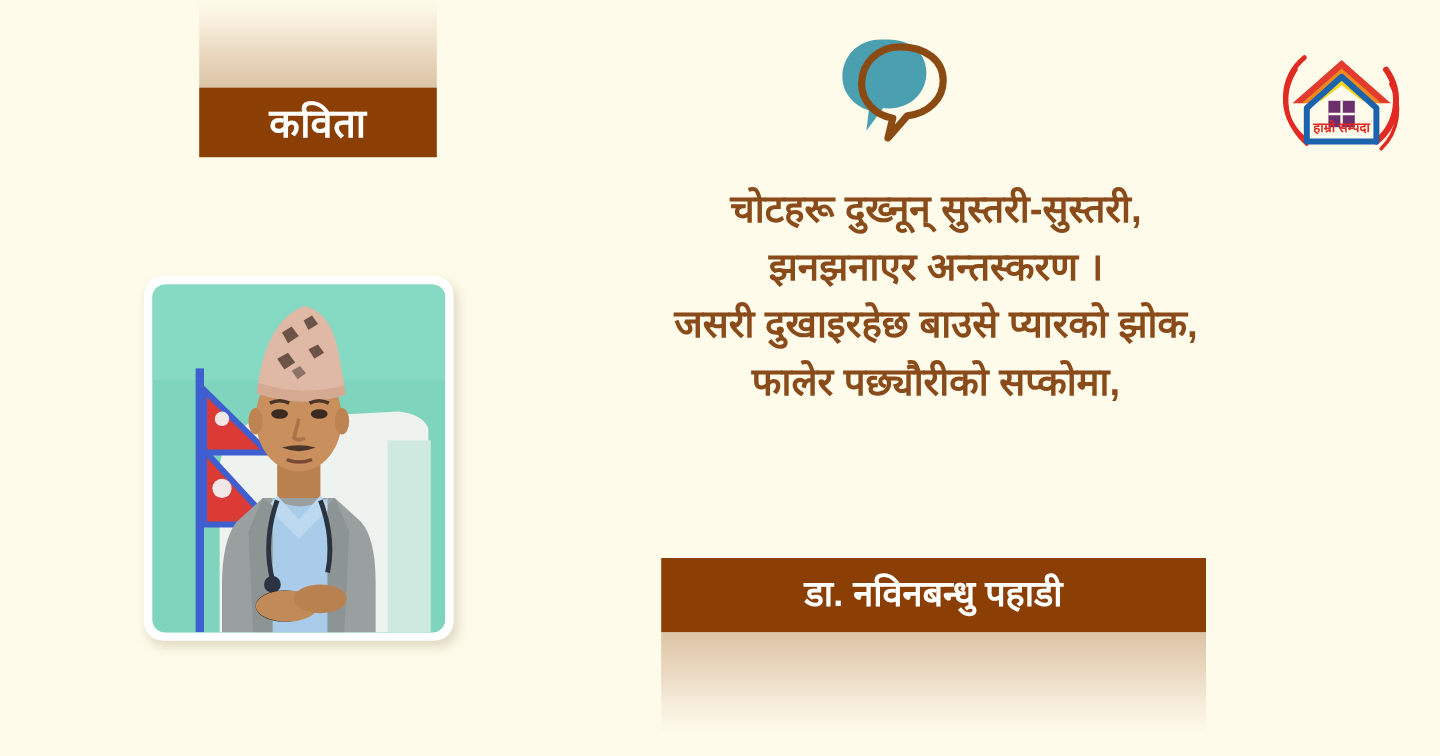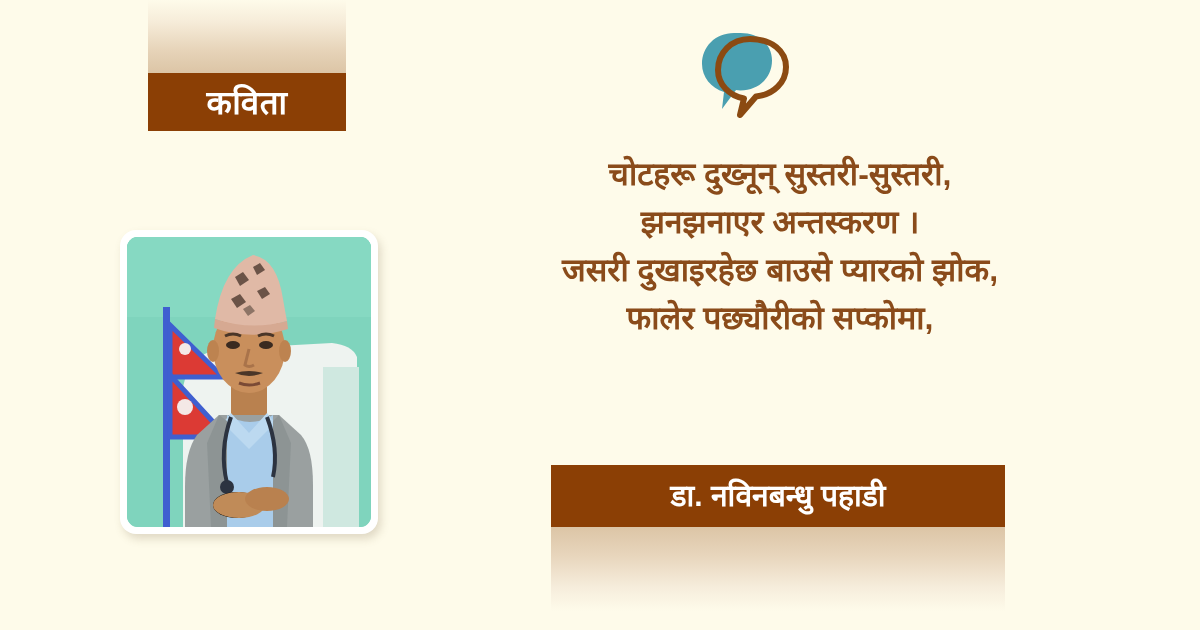--- a/index.html
+++ b/index.html
@@ -16,21 +16,21 @@
   #canvas {
     position: relative;
     width: 1200px;
     height: 630px;
     background: #fefbea;
   }
 
   
   #category-ribbon {
     position: absolute;
-    left: 148px;
+    left: 166px;
     top: 0;
     width: 198px;
     height: 131px;
   }
   #ribbon-fade {
     position: absolute;
     left: 0; top: 0;
     width: 100%;
     height: 73px;
     background: linear-gradient(to bottom, #fefbea 0%, #f6ecd9 30%, #e6d3b8 70%, #dcc5a6 100%);
@@ -154,20 +154,41 @@
 
   <div id="speech-bubble-icon">
     <svg viewBox="0 0 92 92" width="92" height="92">
 
       <path d="M36 6 C17 6 4 20 4 37 C4 50 13 61 26 65 L24 82 L38 63 C39.5 63.3 41 63.4 42.5 63.4 C61.5 63.4 74 50 74 33.5 C74 18 61.5 6 42.5 6 Z" fill="#4a9fb0"></path>
 
       <path d="M52 12 C33 12 20 26 20 43 C20 57 31 69 46 71.5 L42 88 L58 69.5 C76 67.8 88 55 88 40 C88 24 74 12 52 12 Z" fill="none" stroke="#8b4a12" stroke-width="6" stroke-linejoin="round"></path>
     </svg>
   </div>
 
+  <div id="brand-logo">
+    <svg viewBox="0 0 110 110" width="110" height="110">
+
+      <path d="M24 20 A44 44 0 0 0 22 86" fill="none" stroke="#e02a22" stroke-width="4" stroke-linecap="round"></path>
+      <path d="M17 30 A47 47 0 0 0 26 92" fill="none" stroke="#e02a22" stroke-width="3" stroke-linecap="round"></path>
+      <path d="M92 30 A44 44 0 0 1 84 90" fill="none" stroke="#e02a22" stroke-width="5" stroke-linecap="round"></path>
+      <path d="M96 42 A45 45 0 0 1 88 96" fill="none" stroke="#e02a22" stroke-width="3" stroke-linecap="round"></path>
+
+      <path d="M55 22 L96 58 L86 58 L55 33 L24 58 L14 58 Z" fill="#e23c2e"></path>
+      <path d="M55 29 L88 58 L80 58 L55 38 L30 58 L22 58 Z" fill="#f08a1d"></path>
+      <path d="M55 34 L80 56 L72 56 L55 43 L38 56 L30 56 Z" fill="#f6d41f"></path>
+
+      <path d="M55 36 L84 62 L84 90 L26 90 L26 62 Z" fill="none" stroke="#1b63ad" stroke-width="5" stroke-linejoin="round"></path>
+
+      <rect x="44" y="56" width="22" height="22" fill="#6b2f6e"></rect>
+      <line x1="55" y1="56" x2="55" y2="78" stroke="#fefbea" stroke-width="2"></line>
+      <line x1="44" y1="67" x2="66" y2="67" stroke="#fefbea" stroke-width="2"></line>
+
+      <text x="55" y="82" text-anchor="middle" font-size="11" font-weight="bold" fill="#e02a22" font-family="'Liberation Sans', 'DejaVu Sans', sans-serif">हाम्रो सम्पदा</text>
+    </svg>
+  </div>
 
   <div id="portrait-frame">
     <div id="portrait-photo">
       <svg viewBox="0 0 244 290" width="100%" height="100%" preserveAspectRatio="xMidYMid slice">
 
         <rect x="0" y="0" width="244" height="290" fill="#7fd4bd"></rect>
         <rect x="0" y="0" width="244" height="80" fill="#86d9c2"></rect>
 
         <path d="M56 150 L56 290 L230 290 L230 120 Q225 108 205 106 L92 112 Q62 118 56 150 Z" fill="#eef3f0"></path>
         <rect x="196" y="130" width="36" height="160" fill="#cfe8e0"></rect>

